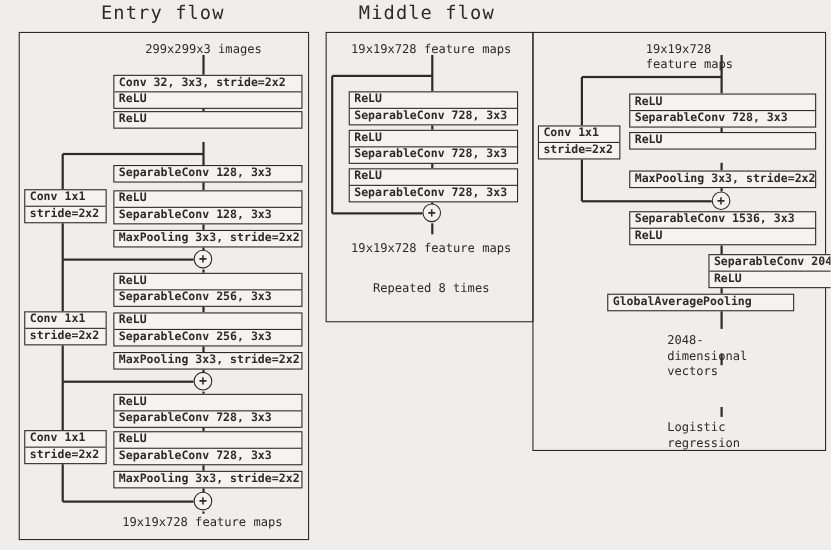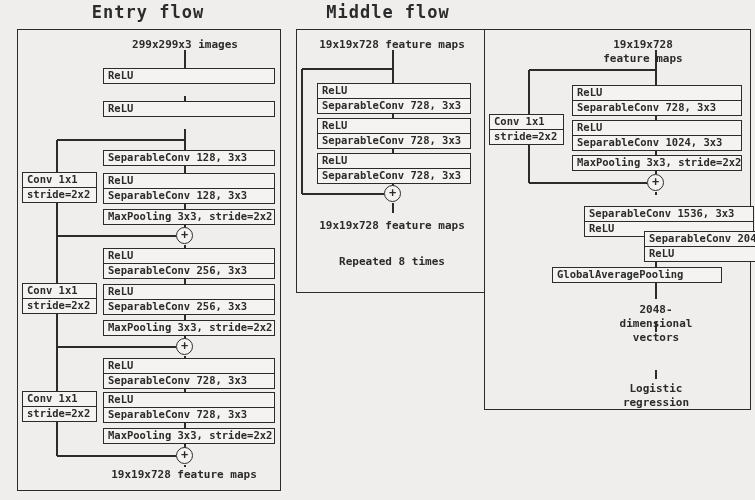--- a/index.html
+++ b/index.html
@@ -7,21 +7,21 @@
     position:relative;
     width:755px;height:500px;
     background:var(--bg,#f0eeec);
     font-family:"DejaVu Sans Mono","Liberation Mono",monospace;
     color:var(--ink,#2b2b2b);
     overflow:hidden;
   }
   .col-title{
     position:absolute;
     transform:translateX(-50%);
-    font-size:17px;font-weight:700;
+    font-size:17px;font-weight:400;
     letter-spacing:1px;
     white-space:nowrap;
   }
   .frame{
     position:absolute;
     border:1.5px solid var(--ink,#2b2b2b);
     box-sizing:border-box;
   }
   .layer-box{
     position:absolute;
@@ -34,23 +34,23 @@
     padding-left:4px;
     font-size:10.5px;font-weight:700;
     white-space:nowrap;overflow:hidden;
   }
   .layer-box .row + .row{
     border-top:1.5px solid var(--ink,#2b2b2b);
   }
   .flow-label{
     position:absolute;
     transform:translateX(-50%);
-    font-size:11px;font-weight:700;
+    font-size:11px;font-weight:400;
     line-height:14px;
-    text-align:center;
+    text-align:left;
     white-space:pre-line;
   }
   .line{
     position:absolute;
     background:var(--ink,#2b2b2b);
   }
   .plus{
     position:absolute;
     width:15px;height:15px;
     border:1.5px solid var(--ink,#2b2b2b);
@@ -94,20 +94,21 @@
     <div class="line" style="left: 57px; top: 346.25px; width: 119px; height: 1.5px;"></div>
     <div class="line" style="left: 184.25px; top: 356px; width: 1.5px; height: 2px;"></div>
     <div class="line" style="left: 56.25px; top: 347px; width: 1.5px; height: 44px;"></div>
     <div class="line" style="left: 184.25px; top: 386px; width: 1.5px; height: 6px;"></div>
     <div class="line" style="left: 184.25px; top: 420px; width: 1.5px; height: 8px;"></div>
     <div class="line" style="left: 184.25px; top: 442px; width: 1.5px; height: 6px;"></div>
     <div class="line" style="left: 56.25px; top: 421px; width: 1.5px; height: 35px;"></div>
     <div class="line" style="left: 57px; top: 455.25px; width: 119px; height: 1.5px;"></div>
     <div class="line" style="left: 184.25px; top: 465px; width: 1.5px; height: 2px;"></div>
     <div class="layer-box" style="left: 103px; top: 68px; width: 170px;">
+      <div class="row">Conv 32, 3x3, stride=2x2</div>
       <div class="row">ReLU</div>
     </div>
     <div class="layer-box" style="left: 103px; top: 101px; width: 170px;">
       <div class="row">ReLU</div>
     </div>
     <div class="layer-box" style="left: 103px; top: 150px; width: 170px;">
       <div class="row">SeparableConv 128, 3x3</div>
     </div>
     <div class="layer-box" style="left: 103px; top: 173px; width: 170px;">
       <div class="row">ReLU</div>
@@ -195,26 +196,25 @@
     <div class="line" style="left: 655.25px; top: 259px; width: 1.5px; height: 8px;"></div>
     <div class="line" style="left: 655.25px; top: 281px; width: 1.5px; height: 18px;"></div>
     <div class="line" style="left: 655.25px; top: 322px; width: 1.5px; height: 10px;"></div>
     <div class="line" style="left: 655.25px; top: 370px; width: 1.5px; height: 9px;"></div>
     <div class="layer-box" style="left: 572px; top: 85px; width: 168px;">
       <div class="row">ReLU</div>
       <div class="row">SeparableConv 728, 3x3</div>
     </div>
     <div class="layer-box" style="left: 572px; top: 120px; width: 168px;">
       <div class="row">ReLU</div>
-      <div class="row">SeparableConv 1024, 3x3</div>
     </div>
     <div class="layer-box" style="left: 572px; top: 155px; width: 168px;">
       <div class="row">MaxPooling 3x3, stride=2x2</div>
     </div>
-    <div class="layer-box" style="left: 572px; top: 206px; width: 168px; margin-left: 12px;">
+    <div class="layer-box" style="left: 572px; top: 192px; width: 168px;">
       <div class="row">SeparableConv 1536, 3x3</div>
       <div class="row">ReLU</div>
     </div>
     <div class="layer-box" style="left: 600px; top: 231px; width: 168px; margin-left: 44px;">
       <div class="row">SeparableConv 2048, 3x3</div>
       <div class="row">ReLU</div>
     </div>
     <div class="layer-box" style="left: 552px; top: 267px; width: 168px;">
       <div class="row">GlobalAveragePooling</div>
     </div>

